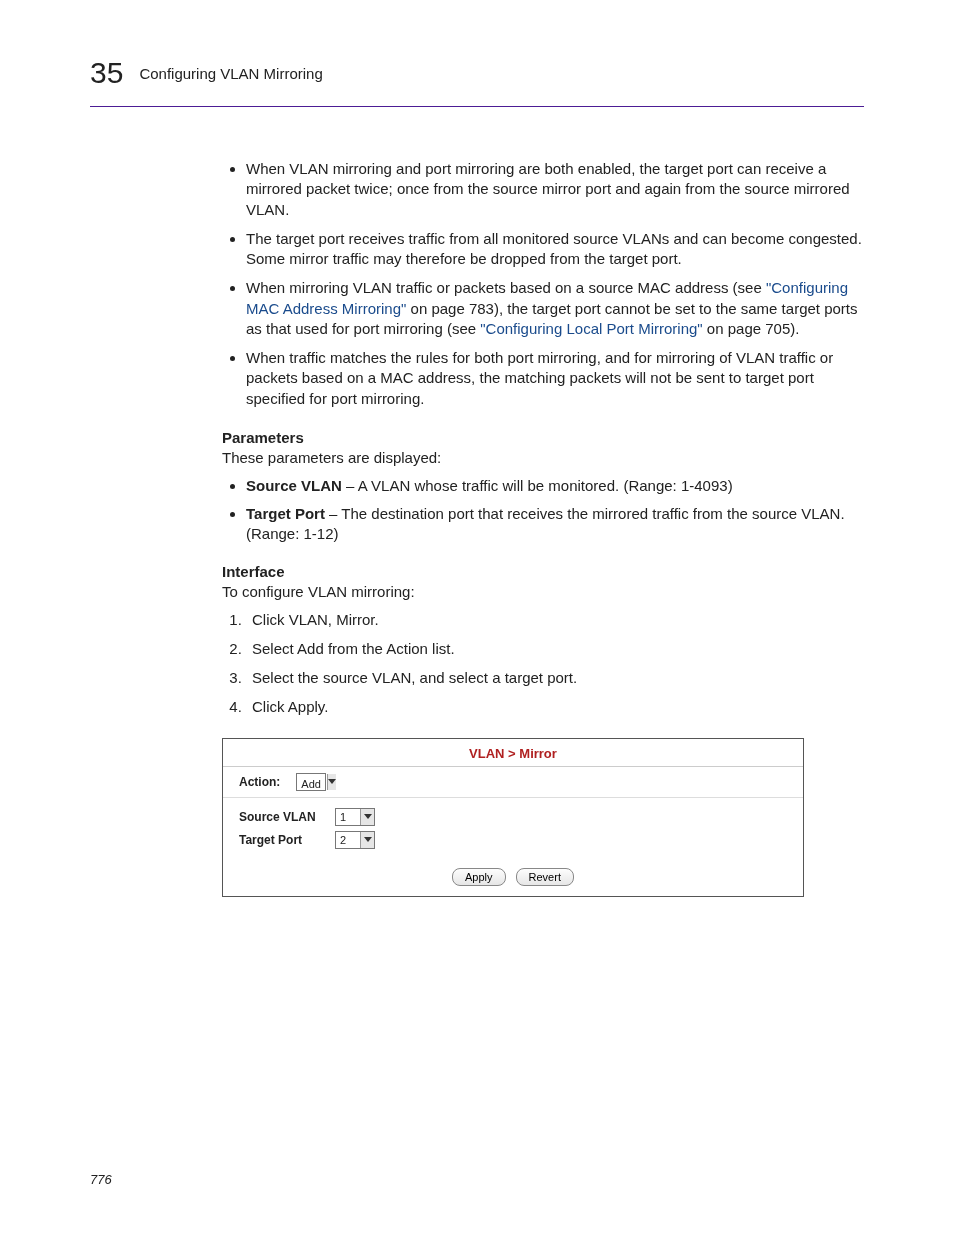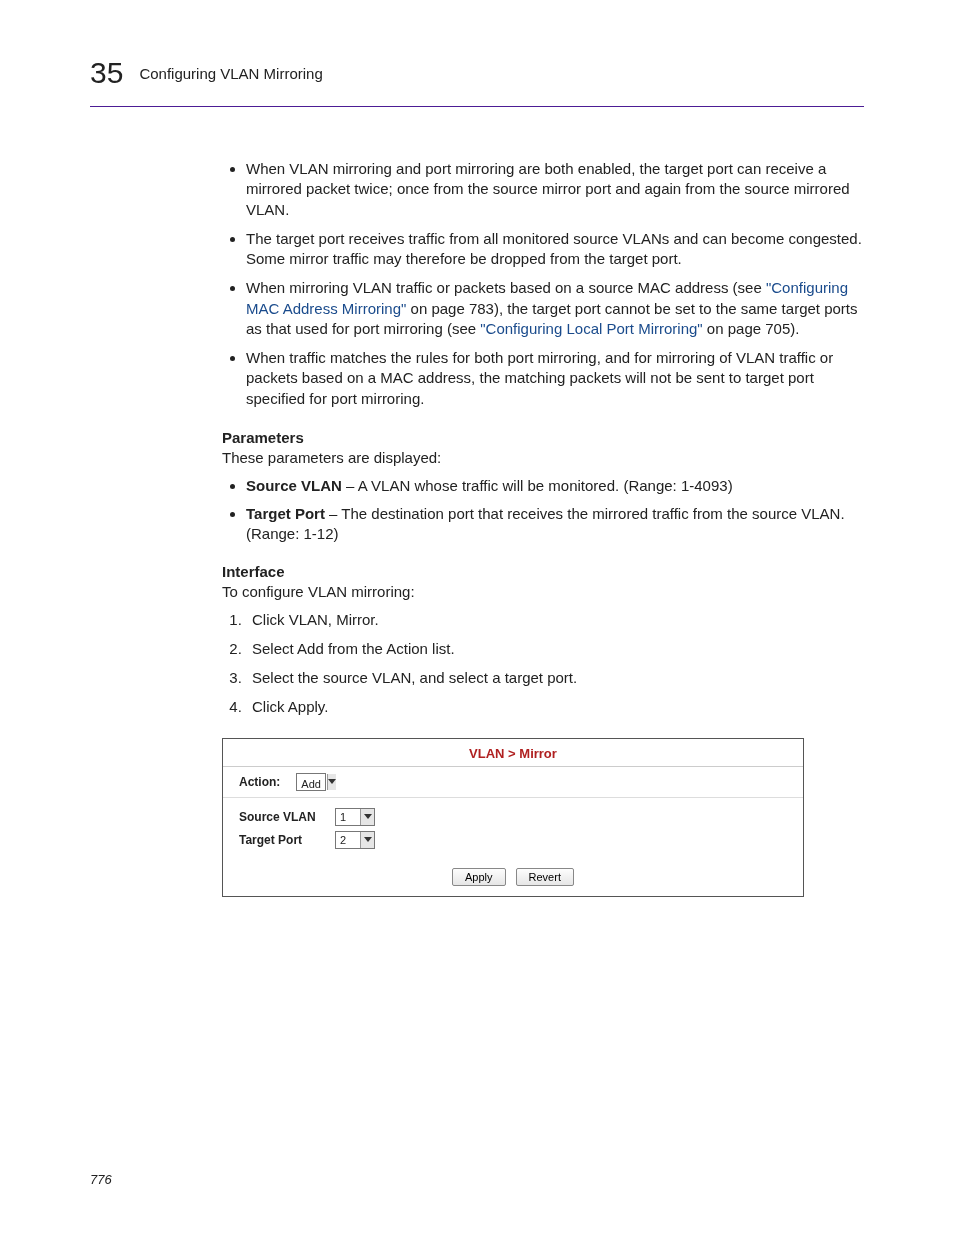--- a/index.html
+++ b/index.html
@@ -141,21 +141,21 @@
       display: flex;
       justify-content: center;
       gap: 10px;
       padding: 4px 0 10px 0;
     }
     .btn {
       font-size: 11px;
       padding: 2px 12px;
       border: 1px solid #888;
       background: linear-gradient(#fdfdfd, #e6e6e6);
-      border-radius: 2px;
+      border-radius: 8px;
     }
     .footer {
       position: absolute;
       bottom: 48px;
       left: 90px;
       right: 90px;
       display: flex;
       justify-content: space-between;
       align-items: flex-end;
       font-style: italic;

